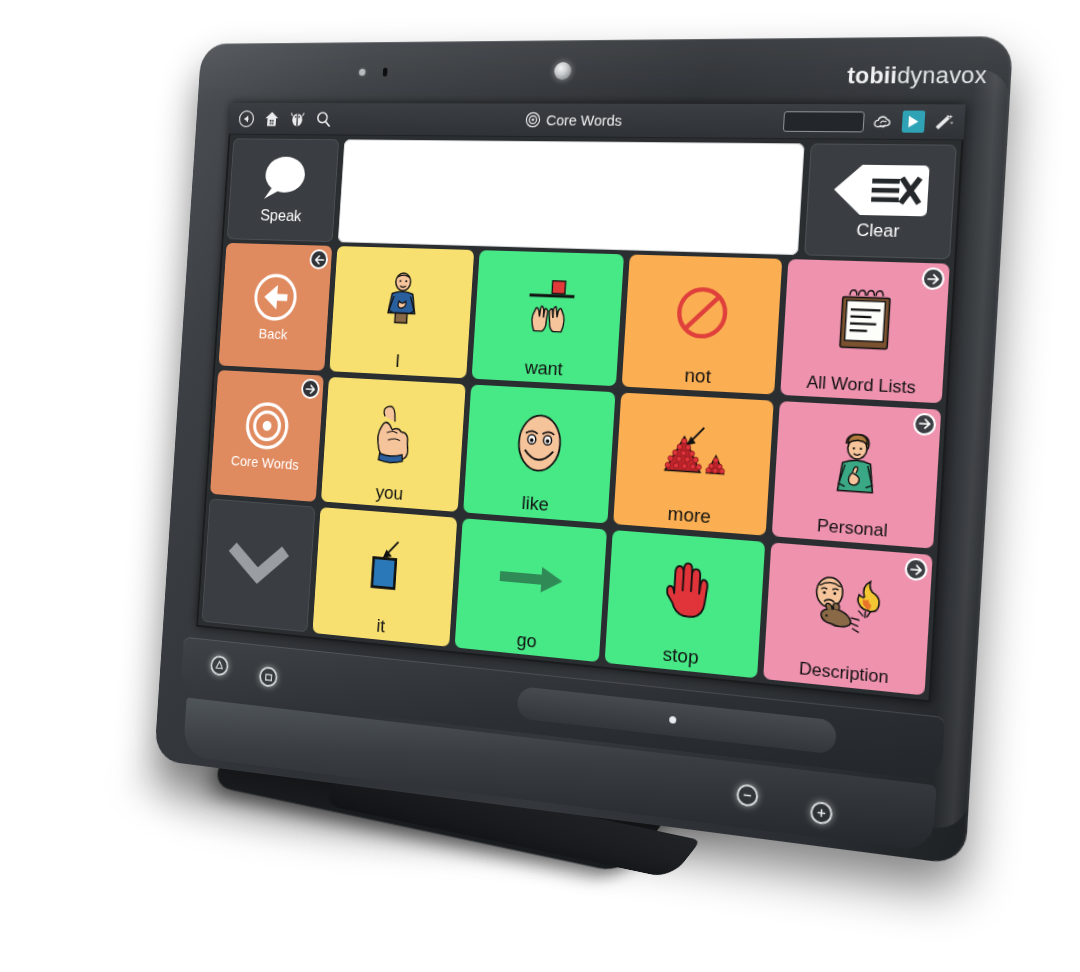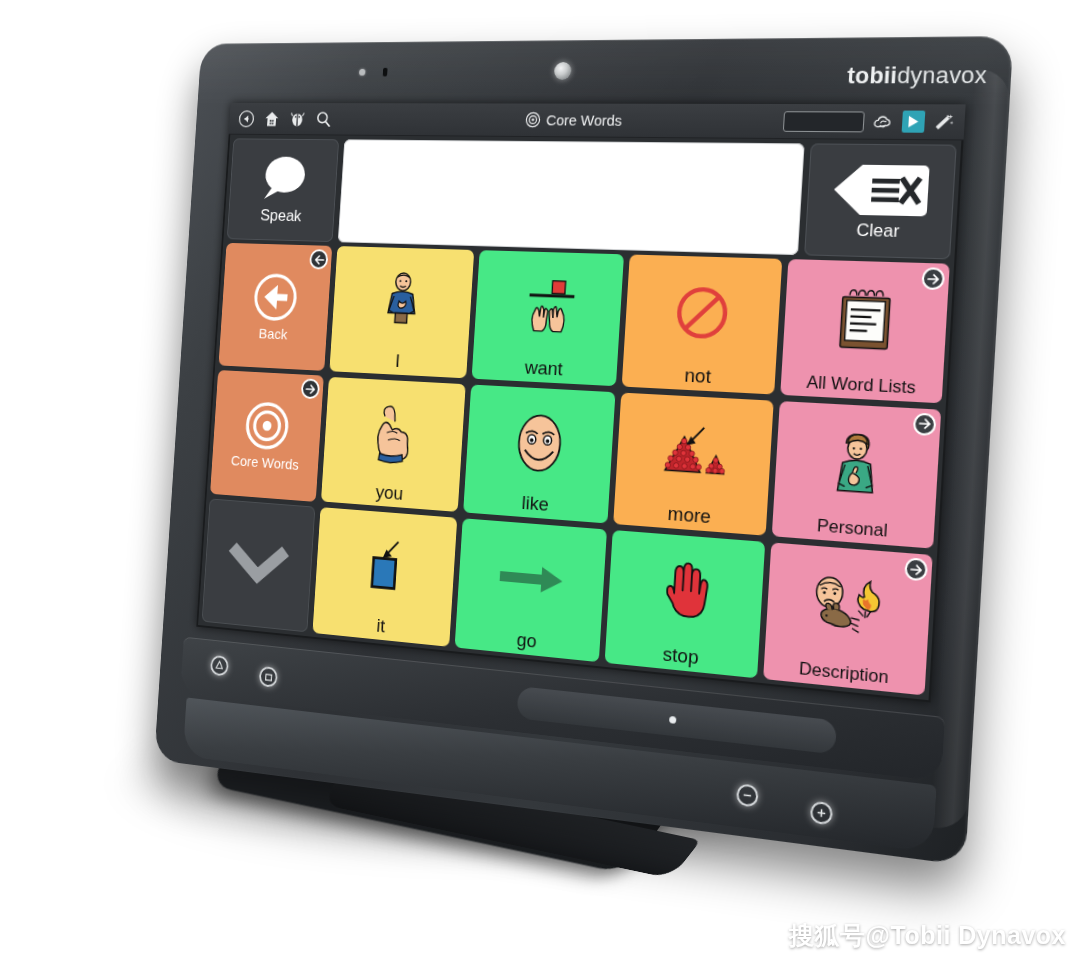--- a/index.html
+++ b/index.html
@@ -627,14 +627,13 @@
       <div class="led led-sm" style="left:672px; top:28px;">
         <svg width="11" height="11" viewBox="0 0 12 12">
           <rect x="2" y="5.2" width="8" height="1.6" fill="#e6e9ea"></rect>
           <rect x="5.2" y="2" width="1.6" height="8" fill="#e6e9ea"></rect>
         </svg>
       </div>
     </div>
 
   </div>
 
-  <div class="watermark">搜狐号@Tobii Dynavox</div>
 </div>
 
 </body></html>

